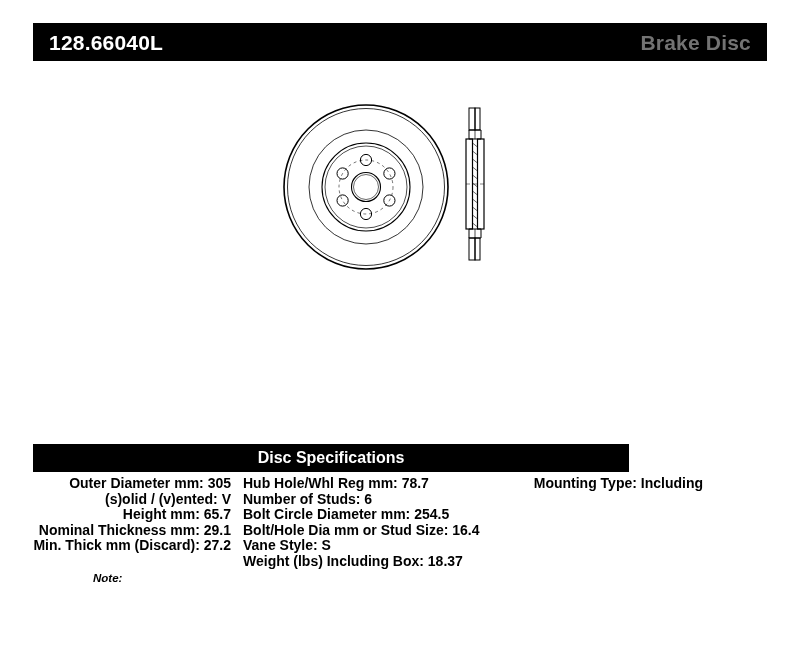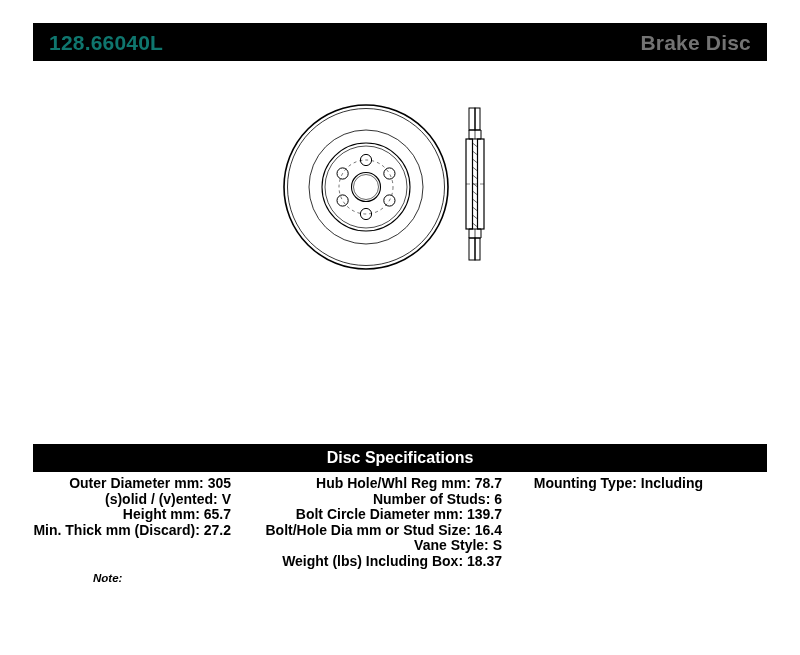--- a/index.html
+++ b/index.html
@@ -30,21 +30,21 @@
     width: 734px;
     height: 38px;
     background: #000000;
     display: flex;
     align-items: center;
     justify-content: space-between;
     box-sizing: border-box;
     padding: 0 16px;
   }
   .part-number {
-    color: #0f766e;
+    color: #ffffff;
     font-size: 21px;
     font-weight: bold;
     letter-spacing: 0.2px;
     line-height: 1;
   }
   .product-type {
     color: #737373;
     font-size: 21px;
     font-weight: bold;
     letter-spacing: 0.2px;
@@ -59,21 +59,21 @@
     width: 280px;
     height: 200px;
   }
   .drawing svg { display: block; }
 
   
   .specs-bar {
     position: absolute;
     left: 33px;
     top: 444px;
-    width: 734px;
+    width: 596px;
     height: 28px;
     background: #000000;
     display: flex;
     align-items: center;
     justify-content: center;
   }
   .specs-title {
     color: #ffffff;
     font-size: 16px;
     font-weight: bold;
@@ -95,21 +95,20 @@
     top: 0;
   }
   .col-left {
     left: 0;
     width: 198px;
     text-align: right;
   }
   .col-mid {
     left: 210px;
     width: 259px;
-    text-align: right;
   }
   .col-right {
     left: 487px;
     width: 183px;
     text-align: right;
   }
   .spec-line {
     line-height: 15.5px;
     white-space: nowrap;
   }
@@ -204,26 +203,27 @@
 
   <div class="specs-bar">
     <div class="specs-title">Disc Specifications</div>
   </div>
 
   <div class="specs">
     <div class="col col-left">
       <div class="spec-line">Outer Diameter mm: 305</div>
       <div class="spec-line">(s)olid / (v)ented: V</div>
       <div class="spec-line">Height mm: 65.7</div>
+      <div class="spec-line">Nominal Thickness mm: 29.1</div>
       <div class="spec-line">Min. Thick mm (Discard): 27.2</div>
     </div>
     <div class="col col-mid">
       <div class="spec-line">Hub Hole/Whl Reg mm: 78.7</div>
       <div class="spec-line">Number of Studs: 6</div>
-      <div class="spec-line">Bolt Circle Diameter mm: 139.7</div>
+      <div class="spec-line">Bolt Circle Diameter mm: 254.5</div>
       <div class="spec-line">Bolt/Hole Dia mm or Stud Size: 16.4</div>
       <div class="spec-line">Vane Style: S</div>
       <div class="spec-line">Weight (lbs) Including Box: 18.37</div>
     </div>
     <div class="col col-right">
       <div class="spec-line">Mounting Type: Including</div>
     </div>
   </div>
 
   <div class="note">Note:</div>

